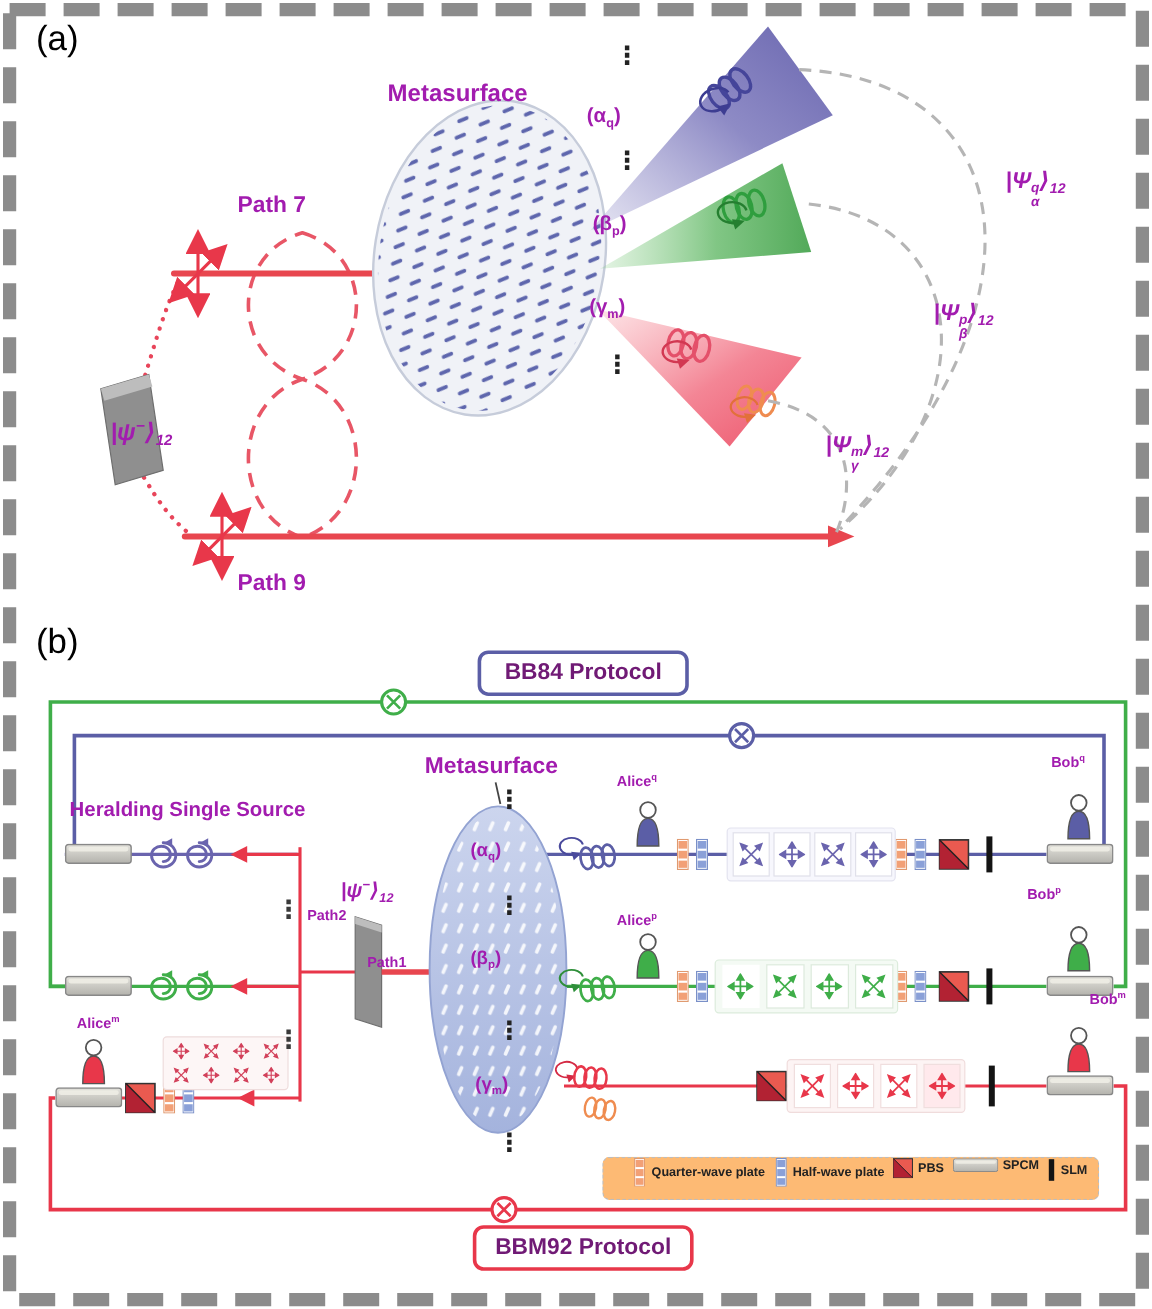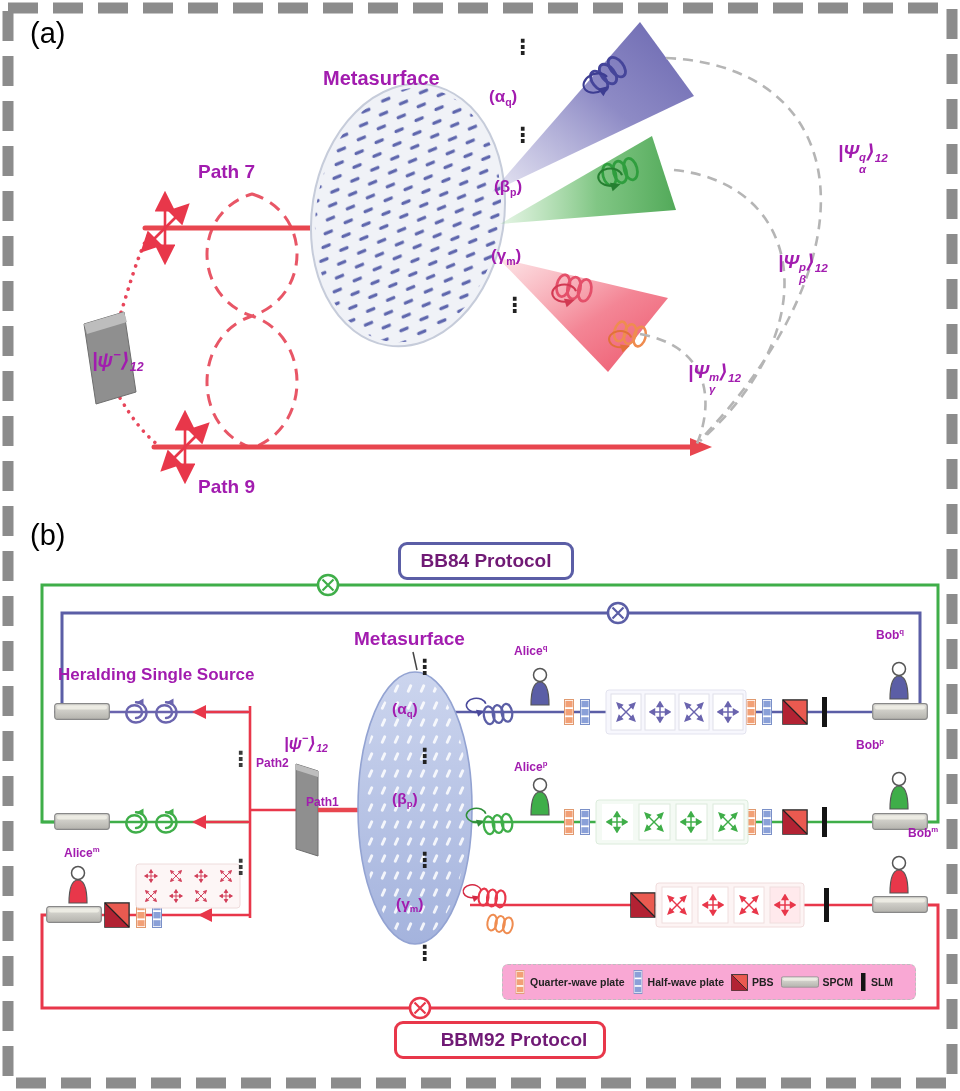--- a/index.html
+++ b/index.html
@@ -13,24 +13,24 @@
   .psi{font-style:italic;}
   .stack{display:inline-flex;flex-direction:column;align-items:flex-start;font-size:0.6em;line-height:1.05;vertical-align:-0.25em;}
   .idx{font-size:0.62em;vertical-align:-0.35em;}
   sup{font-size:0.65em;} 
   .dots{font-size:21px;font-weight:700;color:#222;}
   .dotsr{color:#3a3a3a;}
   .ctr{text-align:center;}
   .proto{position:absolute;z-index:3;background:#fff;border-radius:9px;display:flex;align-items:center;
          justify-content:center;font-weight:700;font-size:19px;color:#701a75;}
   #bb84{left:398px;top:542px;width:170px;height:32px;border:3px solid #5b5ea6;}
-  #bbm92{left:394px;top:1021px;width:178px;height:32px;border:3px solid #e8374a;padding-left:28px;}
-  .legend{position:absolute;left:502px;top:964px;width:414px;height:36px;z-index:3;background:#f9a8d4;
-          border:1.6px dashed #bdbdbd;border-radius:6px;display:flex;align-items:center;gap:7px;
-          padding:0 11px;box-sizing:border-box;}
+  #bbm92{left:394px;top:1021px;width:178px;height:32px;border:3px solid #e8374a;}
+  .legend{position:absolute;left:502px;top:964px;width:414px;height:36px;z-index:3;background:#fdba74;
+          border:1.6px dashed #bdbdbd;border-radius:6px;display:flex;align-items:flex-start;gap:7px;
+          padding:0 24px;box-sizing:border-box;}
   .litem{display:flex;align-items:center;gap:4px;font-size:10.5px;font-weight:700;color:#222;white-space:nowrap;}
 </style>
 </head>
 <body>
 
 <div class="fig">
 
 <svg class="gfx" width="960" height="1091" viewBox="0 0 960 1091">
   <defs>
     <marker id="mr" markerWidth="8" markerHeight="8" refX="6" refY="4" orient="auto-start-reverse">

